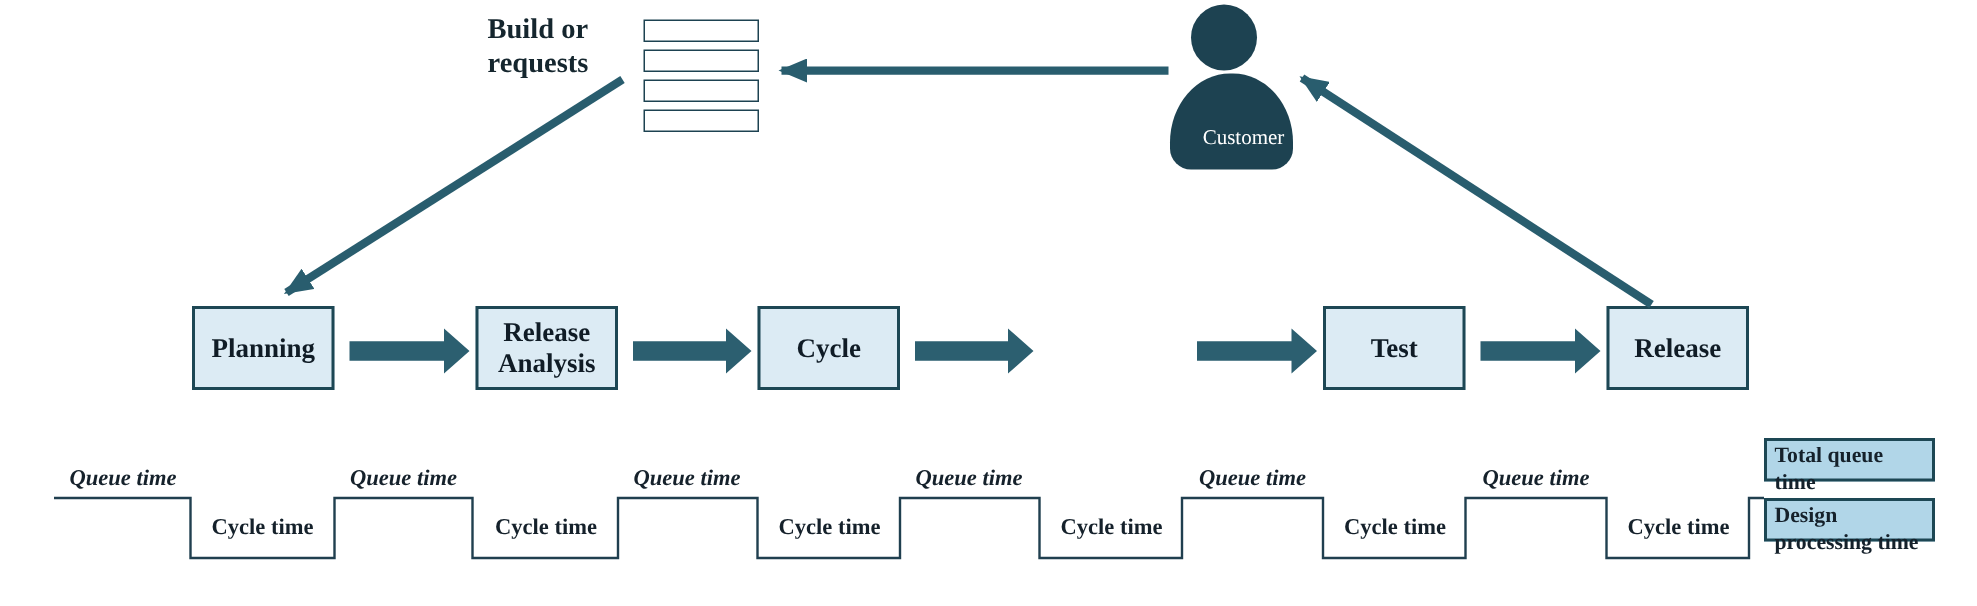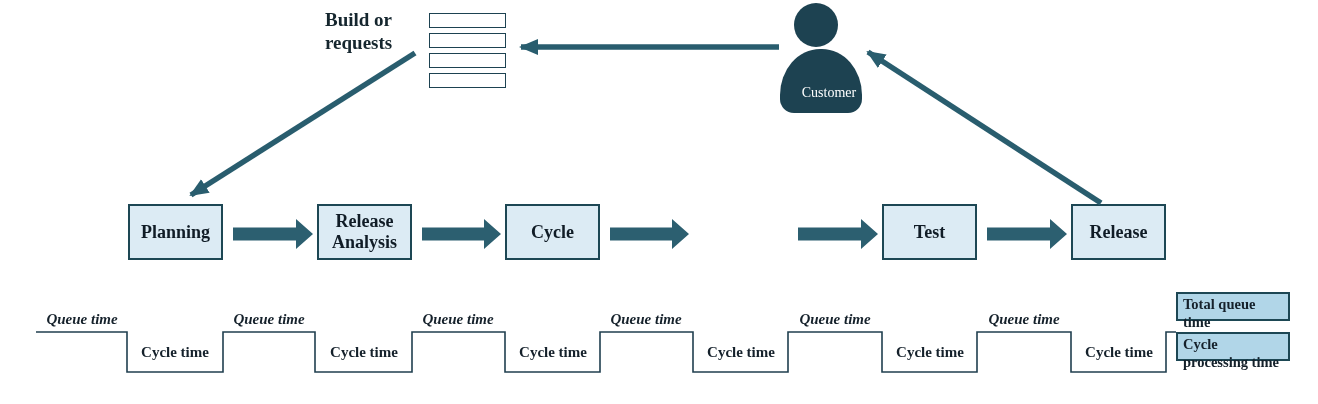--- a/index.html
+++ b/index.html
@@ -92,21 +92,21 @@
   <div class="wave-label queue-label" style="left:976px">Queue time</div>
 
   <div class="wave-label cycle-label" style="left:127px">Cycle time</div>
   <div class="wave-label cycle-label" style="left:316px">Cycle time</div>
   <div class="wave-label cycle-label" style="left:505px">Cycle time</div>
   <div class="wave-label cycle-label" style="left:693px">Cycle time</div>
   <div class="wave-label cycle-label" style="left:882px">Cycle time</div>
   <div class="wave-label cycle-label" style="left:1071px">Cycle time</div>
 
   <div class="total-box" style="top:292px">Total queue time</div>
-  <div class="total-box" style="top:332px">Cycle processing time</div>
+  <div class="total-box" style="top:332px">Design processing time</div>
 
   <svg class="svg-layer" width="1318" height="404" viewBox="0 0 1318 404">
     <defs>
       <marker id="ah" markerUnits="userSpaceOnUse" markerWidth="20" markerHeight="16" refX="17" refY="8" orient="auto">
         <path d="M0,0 L19,8 L0,16 Z" fill="#295d6e"></path>
       </marker>
     </defs>
 
     <line x1="415" y1="53" x2="191" y2="195" stroke="#295d6e" stroke-width="5.5" marker-end="url(#ah)"></line>
 

